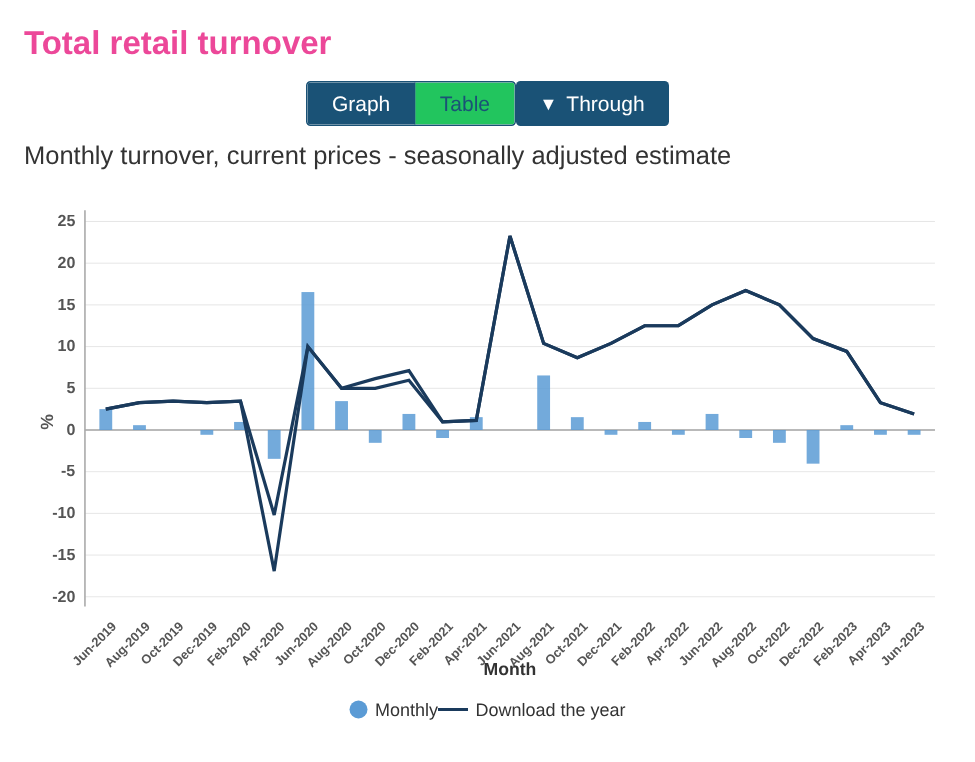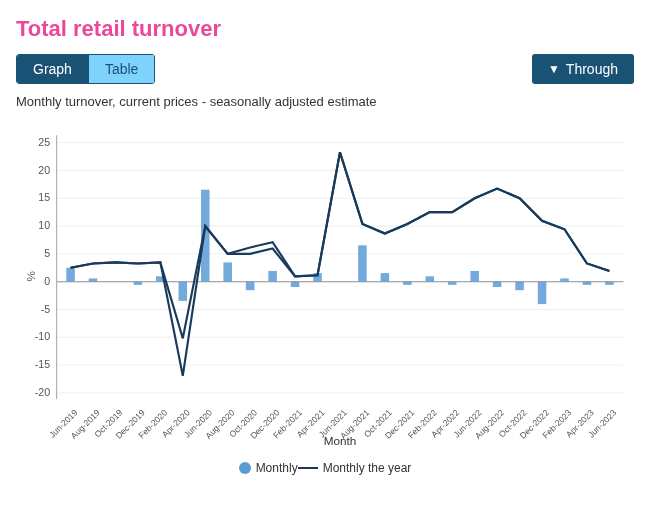--- a/index.html
+++ b/index.html
@@ -11,35 +11,35 @@
       width: 650px;
     }
     h1 {
       font-size: 22px;
       font-weight: bold;
       margin-bottom: 12px;
       color: #ec4899;
     }
     .toolbar {
       display: flex;
-      justify-content: space-between;
+      justify-content: center;
       align-items: center;
       margin-bottom: 10px;
     }
     .tab-group {
       display: flex;
       border: 1px solid #1a5276;
       border-radius: 3px;
       overflow: hidden;
     }
     .tab {
       padding: 6px 16px;
       font-size: 14px;
       cursor: pointer;
-      background: #7dd3fc;
+      background: #22c55e;
       color: #1a5276;
       border: none;
       outline: none;
     }
     .tab.active {
       background: #1a5276;
       color: #fff;
     }
     .tab:not(:last-child) {
       border-right: 1px solid #1a5276;
@@ -53,29 +53,30 @@
       border: none;
       padding: 7px 16px;
       font-size: 14px;
       border-radius: 3px;
       cursor: pointer;
     }
     .download-btn .arrow {
       font-size: 12px;
     }
     .subtitle {
-      font-size: 13px;
+      font-size: 17px;
       color: #333;
       margin-bottom: 8px;
     }
     .chart-container {
       position: relative;
       width: 618px;
       height: 340px;
       margin: 0 auto;
+      font-weight: bold;
     }
     .legend {
       font-size: 12px;
       margin-top: 4px;
       display: flex;
       justify-content: center;
       align-items: center;
     }
     .legend-item {
       display: flex;
@@ -286,15 +287,15 @@
   </svg>
 </div>
 
 <div class="legend">
   <div class="legend-item">
     <div class="legend-dot"></div>
     <span>Monthly</span>
   </div>
   <div class="legend-item">
     <div class="legend-line"></div>
-    <span>Monthly the year</span>
+    <span>Download the year</span>
   </div>
 </div>
 
 </body></html>

